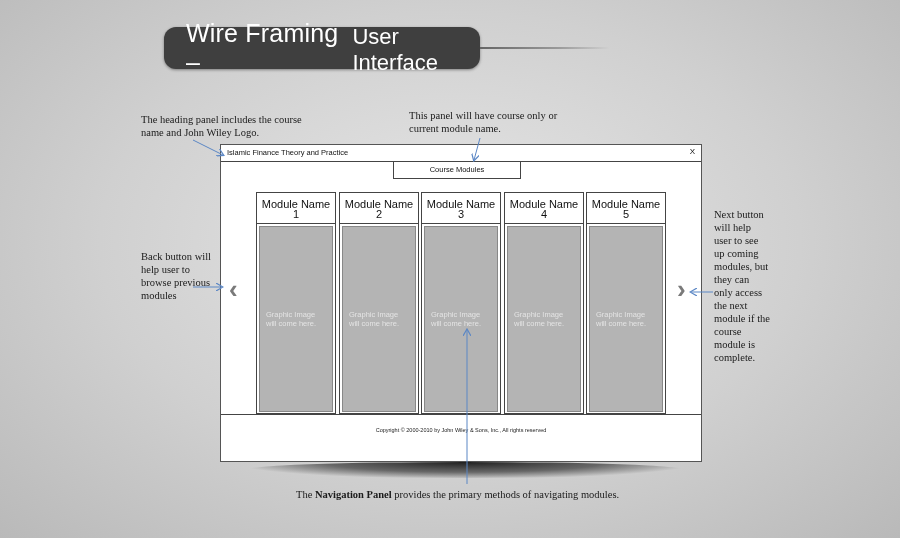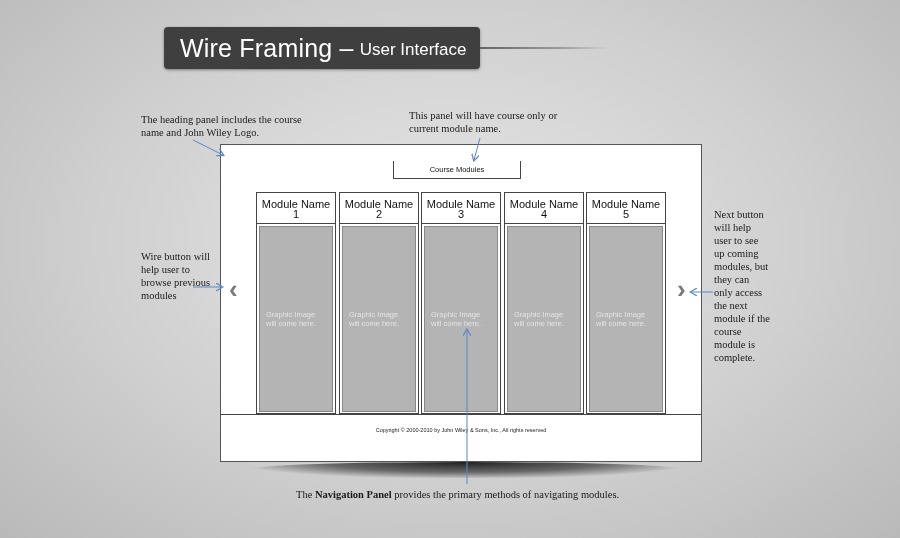--- a/index.html
+++ b/index.html
@@ -1,22 +1,22 @@
 <!DOCTYPE html>
 <html><head>
 <meta charset="utf-8">
 <style>
   html,body{margin:0;padding:0;}
   body{width:900px;height:538px;overflow:hidden;position:relative;
     background:radial-gradient(ellipse at 50% 45%, #e6e6e6 0%, #d0d0d0 55%, #b9b9b9 100%);
     font-family:"Liberation Sans",sans-serif;color:#111;}
   .title-box{position:absolute;left:164px;top:27px;width:316px;height:42px;background:#3f3f3f;
-    border-radius:4px;box-shadow:0 1px 3px rgba(0,0,0,.4);color:#fff;display:flex;align-items:center;padding-left:16px;box-sizing:border-box;}
+    border-radius:12px;box-shadow:0 1px 3px rgba(0,0,0,.4);color:#fff;display:flex;align-items:center;padding-left:22px;box-sizing:border-box;}
   .title-main{font-size:25px;letter-spacing:0.2px;}
-  .title-sub{font-size:17px;margin-left:6px;padding-top:4px;}
+  .title-sub{font-size:22px;margin-left:6px;padding-top:4px;}
   .title-line{position:absolute;left:480px;top:47px;width:130px;height:2px;
     background:linear-gradient(to right,#666,#999 60%,rgba(200,200,200,0));}
   .note{position:absolute;font-size:10.5px;line-height:13px;color:#1a1a1a;font-family:Liberation Serif, serif;}
   .window{position:absolute;left:220px;top:144px;width:482px;height:318px;background:#fff;border:1px solid #555;box-sizing:border-box;}
   .shadow{position:absolute;left:245px;top:462px;width:440px;height:16px;border-radius:50%;
     background:radial-gradient(ellipse at 50% 0%, rgba(0,0,0,.85) 0%, rgba(0,0,0,.5) 45%, rgba(0,0,0,0) 75%);}
   .win-header{position:absolute;left:0;top:0;width:100%;height:16px;border-bottom:1px solid #444;}
   .win-title{position:absolute;left:6px;top:3px;font-size:7.5px;}
   .win-close{position:absolute;right:6px;top:2px;font-size:8px;cursor:pointer;}
   .course-modules{position:absolute;left:172px;top:16px;width:128px;height:18px;border:1px solid #444;border-top:none;box-sizing:border-box;
@@ -35,27 +35,31 @@
 <body>
 
 <div class="title-box">
   <span class="title-main">Wire Framing –</span>
   <span class="title-sub">User Interface</span>
 </div>
 <div class="title-line"></div>
 
 <div class="note" style="left:141px;top:113px;width:185px;">The heading panel includes the course name and John Wiley Logo.</div>
 <div class="note" style="left:409px;top:109px;width:160px;">This panel will have course only or current module name.</div>
-<div class="note" style="left:141px;top:250px;width:70px;">Wire button will help user to browse previous modules</div>
+<div class="note" style="left:141px;top:250px;width:70px;">Back button will help user to browse previous modules</div>
 <div class="note" style="left:714px;top:208px;width:56px;">Next button will help user to see up coming modules, but they can only access the next module if the course module is complete.</div>
 <div class="note" style="left:296px;top:488px;width:400px;"><span>The </span><b>Navigation Panel</b><span> provides the primary methods of navigating modules.</span></div>
 
 <div class="shadow"></div>
 
 <div class="window">
+  <div class="win-header">
+    <span class="win-title">Islamic Finance Theory and Practice</span>
+    <span class="win-close">X</span>
+  </div>
   <div class="course-modules">Course Modules</div>
 
   <div class="card" style="left:35px;">
     <div class="card-head">
         <div>Module Name</div>
         <div>1</div>
       </div>
     <div class="card-img">
         <span style="width:60px">Graphic Image will come here.</span>
       </div>

